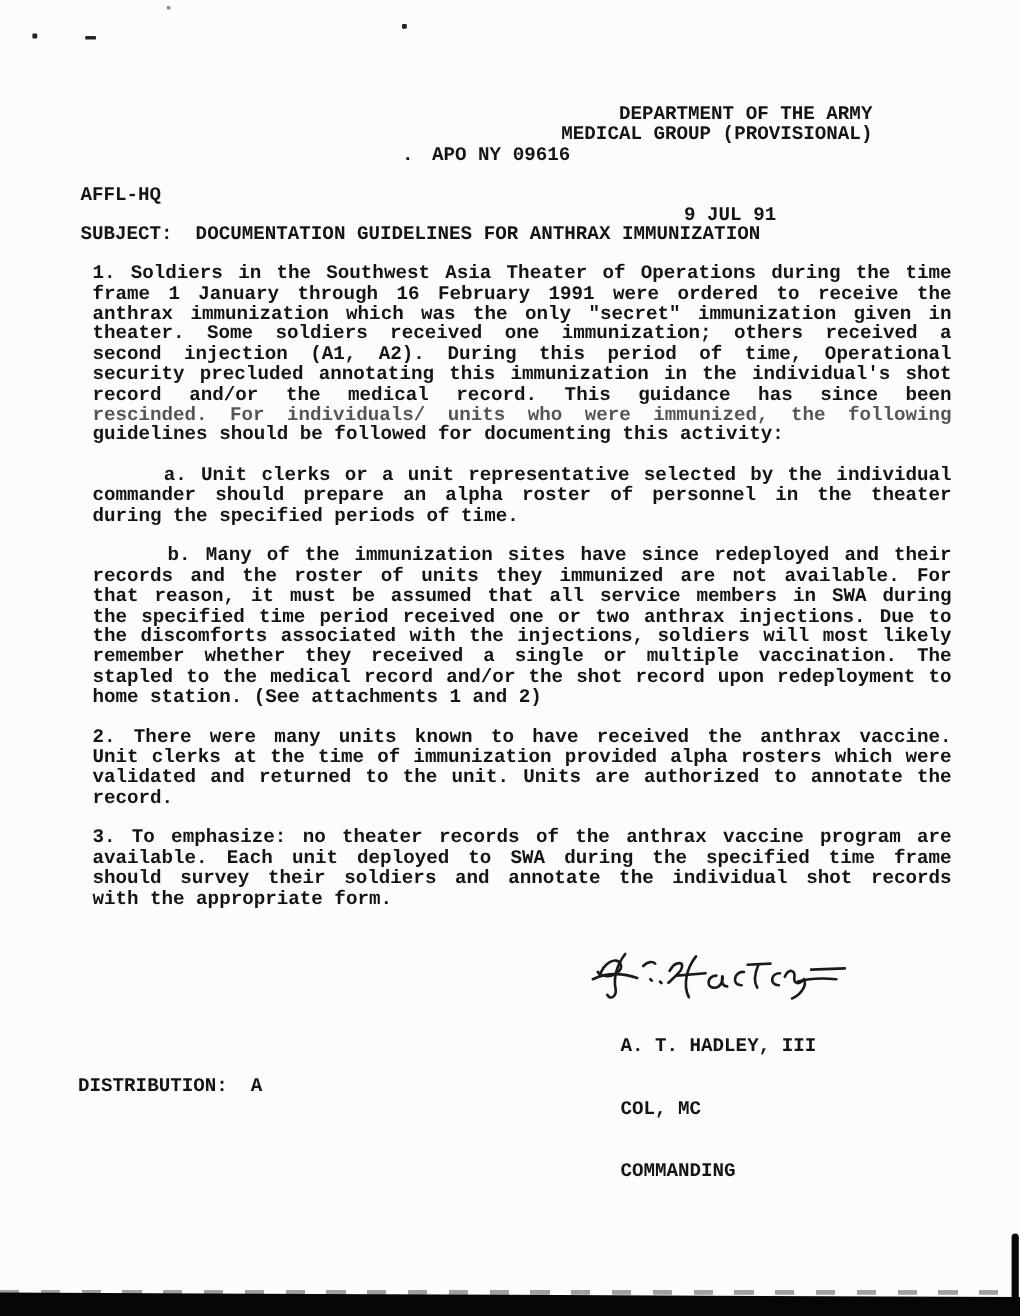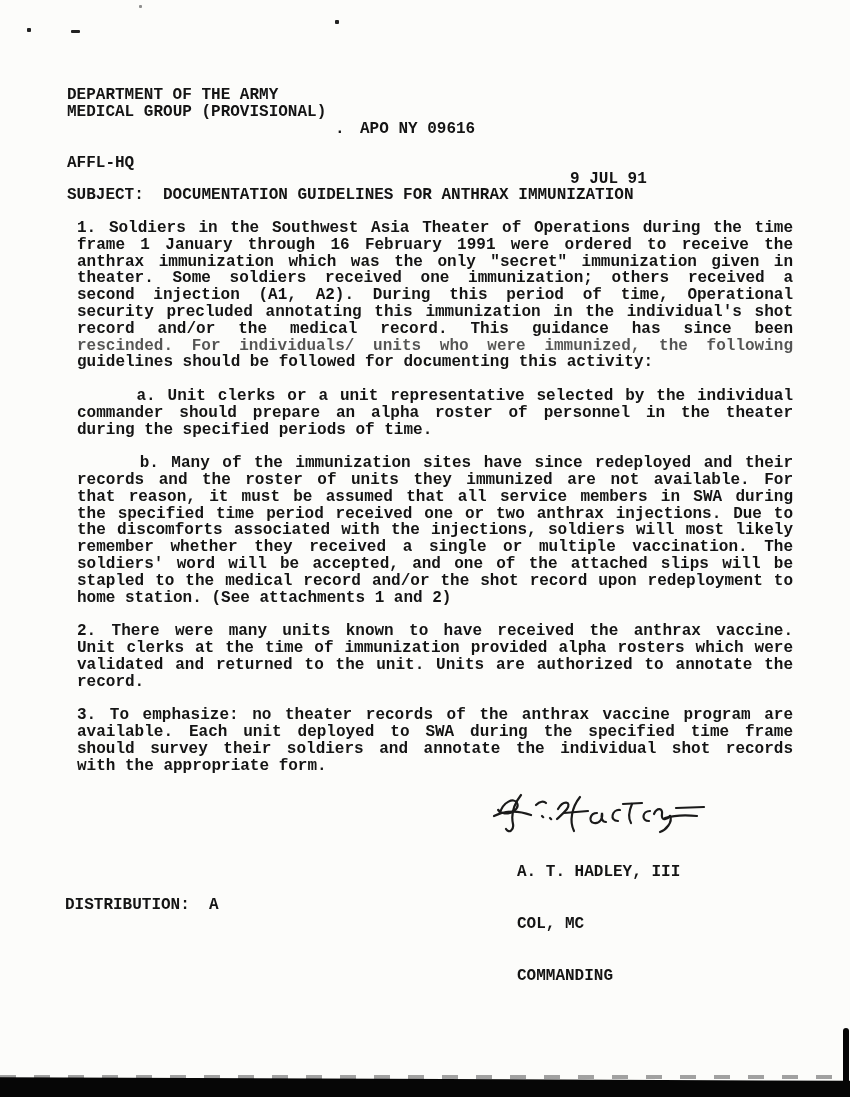--- a/index.html
+++ b/index.html
@@ -4,21 +4,21 @@
 <style>
   html,body { margin:0; padding:0; }
   body { background:#e8e8e8; }
   .page {
     position:relative; width:850px; height:1097px;
     background:var(--paper,#fcfcfa); overflow:hidden;
     font-family:"Liberation Mono","DejaVu Sans Mono",monospace;
     color:var(--ink,#141414); font-weight:700; font-size:16px;
   }
   .abs { position:absolute; }
-  .letterhead { left:67px; top:87px; width:660px; text-align:left; line-height:16.8px; }
+  .letterhead { left:67px; top:87px; width:660px; text-align:right; line-height:16.8px; }
   .hline { white-space:pre; }
   .u-part { text-underline-offset:3px; text-decoration-thickness:2px; }
   .apoline { position:relative; height:16.8px; }
   .apo-dot { position:absolute; left:268px; top:0; }
   .apo-text { position:absolute; left:293px; top:0; white-space:pre; }
   .symbol-date { left:67px; top:154px; width:716px; height:17px; }
   .date { position:absolute; left:503px; top:0; white-space:pre;margin-top:16px; }
   .subject { left:67px; top:186px; white-space:pre; }
   .body-text { left:77px; top:220px; width:716px; line-height:16.8px; }
   .line { min-height:16.8px; }
@@ -83,21 +83,20 @@
       <div class="line j">&nbsp;&nbsp;&nbsp;&nbsp;&nbsp;a.  Unit clerks or a unit representative selected by the individual</div>
       <div class="line j">commander should prepare an alpha roster of personnel in the theater</div>
       <div class="line l">during the specified periods of time.</div>
       <div class="line blank"></div>
       <div class="line j">&nbsp;&nbsp;&nbsp;&nbsp;&nbsp;b.  Many of the immunization sites have since redeployed and their</div>
       <div class="line j">records and the roster of units they immunized are not available.  For</div>
       <div class="line j">that reason, it must be assumed that all service members in SWA during</div>
       <div class="line j">the specified time period received one or two anthrax injections.  Due to</div>
       <div class="line j">the discomforts associated with the injections, soldiers will most likely</div>
       <div class="line j">remember whether they received a single or multiple vaccination.   The</div>
-      <div class="line j">soldiers' word will be accepted, and one of the attached slips will be</div>
       <div class="line j">stapled to the medical record and/or the shot record upon redeployment to</div>
       <div class="line l">home station. (See attachments 1 and 2)</div>
       <div class="line blank"></div>
       <div class="line j">2.  There were many units known to have received the anthrax vaccine.</div>
       <div class="line j">Unit clerks at the time of immunization provided alpha rosters which were</div>
       <div class="line j">validated and returned to the unit.  Units are authorized to annotate the</div>
       <div class="line l">record.</div>
       <div class="line blank"></div>
       <div class="line j">3.  To emphasize:  no theater records of the anthrax vaccine program are</div>
       <div class="line j">available.  Each unit deployed to SWA during the specified time frame</div>

